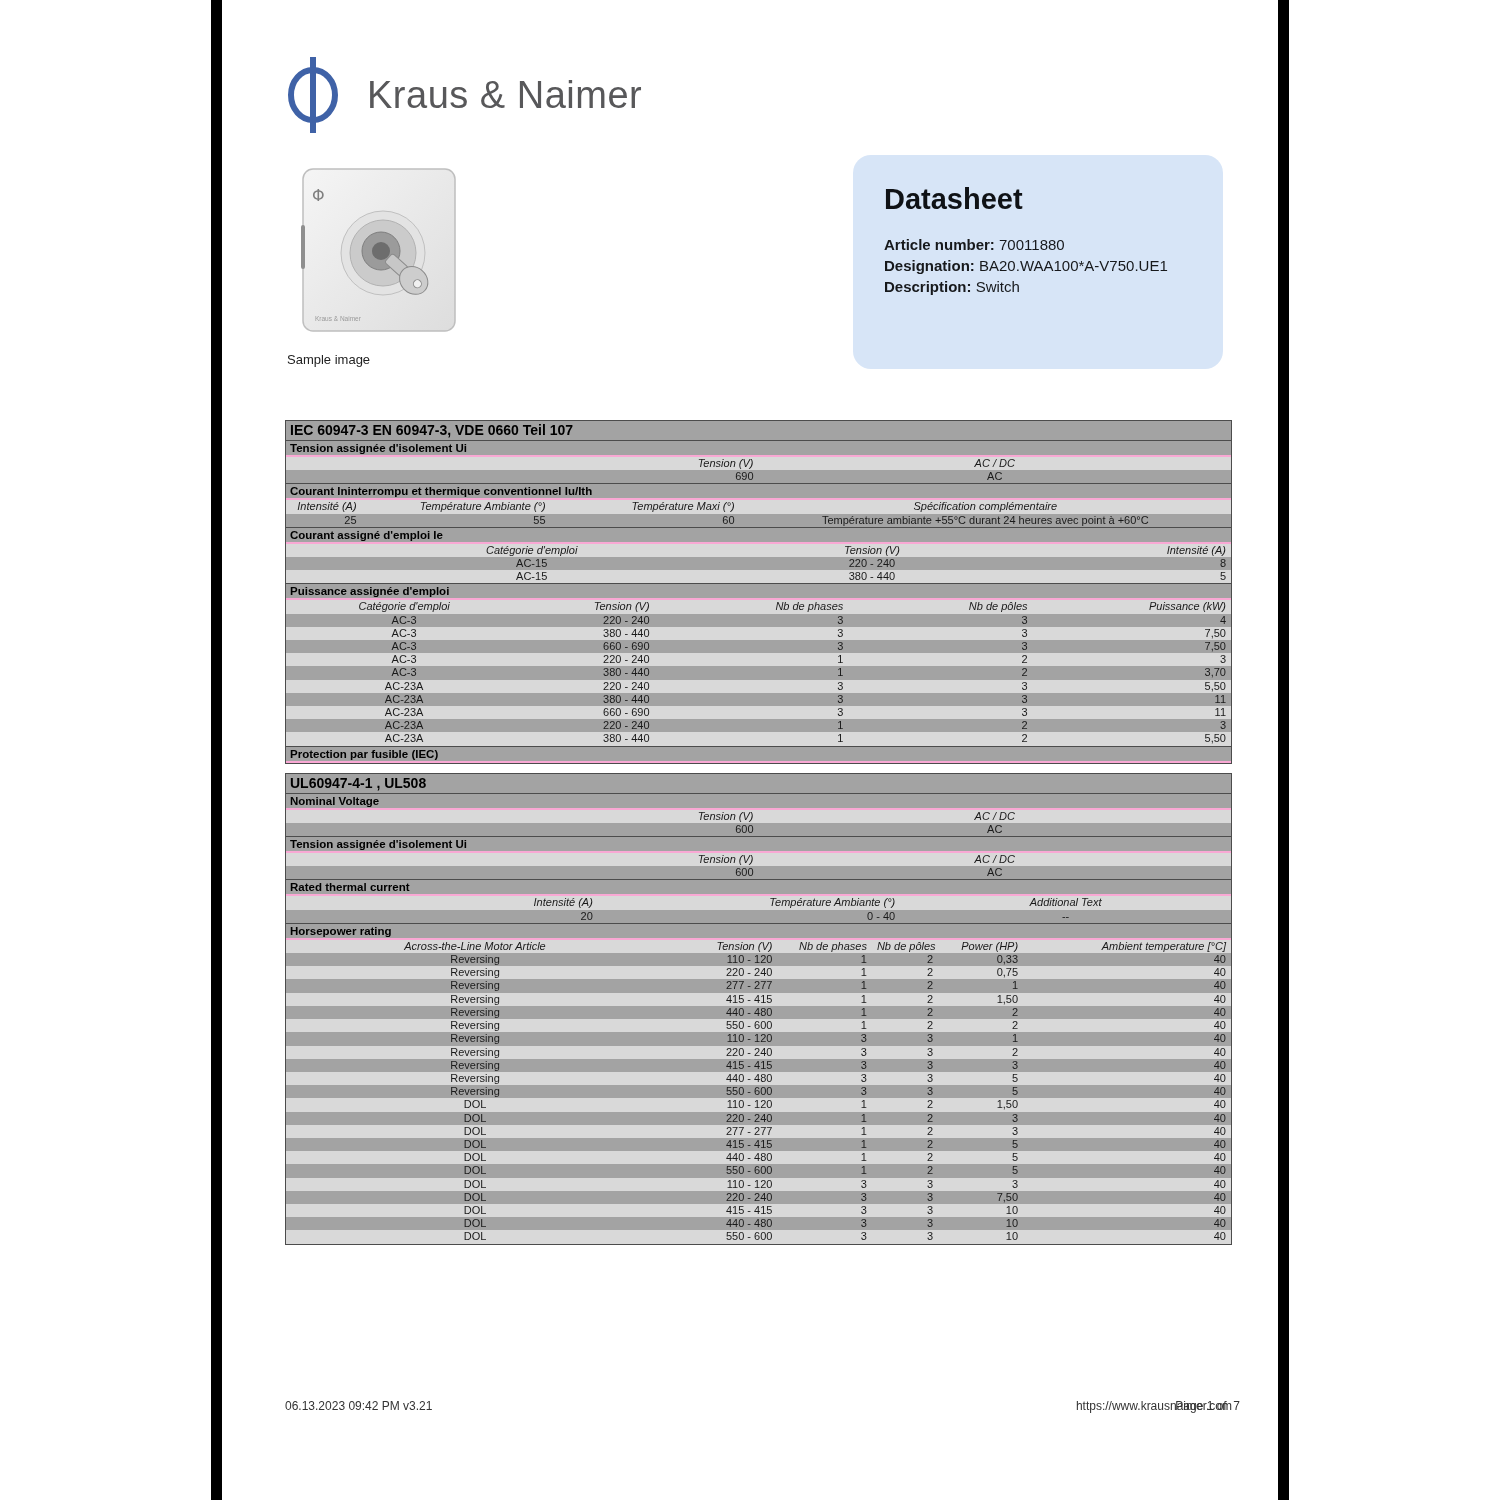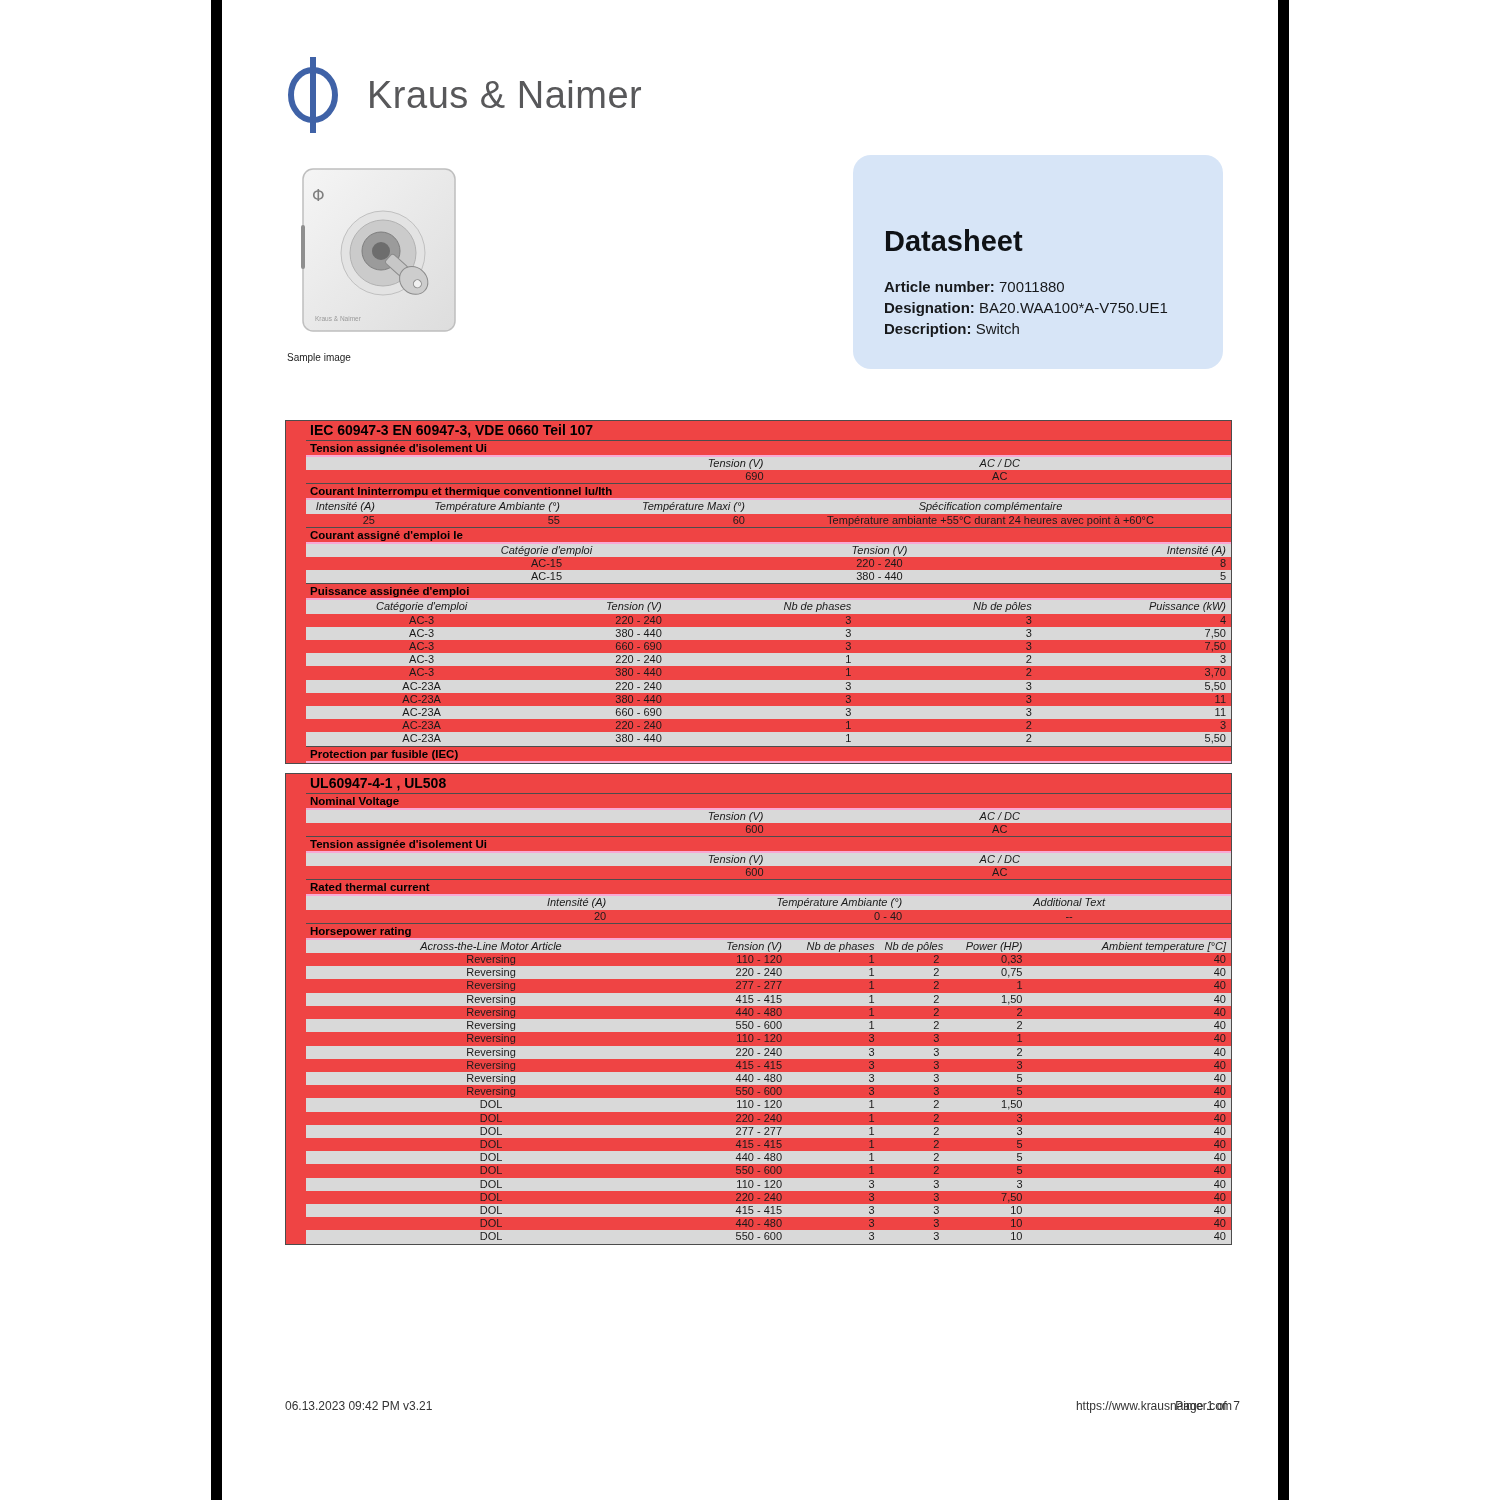--- a/index.html
+++ b/index.html
@@ -14,34 +14,34 @@
   .side-bar { position:absolute; top:0; width:11px; height:1500px; background:#000; }
   .side-bar.left  { left:211px; }
   .side-bar.right { left:1278px; }
 
   
   .logo { position:absolute; left:285px; top:55px; display:flex; align-items:center; gap:26px; }
   .logo-text { font-size:38px; color:#58585a; letter-spacing:0.5px; }
 
   
   .product-figure { position:absolute; left:297px; top:165px; }
-  .sample-caption { position:absolute; left:287px; top:352px; font-size:10px; color:#222; }
+  .sample-caption { position:absolute; left:287px; top:352px; font-size:13px; color:#222; }
 
   
   .ds-box {
     position:absolute; left:853px; top:155px; width:370px; height:214px;
     background:#d7e5f7; border-radius:18px; padding:28px 31px;
   }
-  .ds-title { font-size:29px; font-weight:bold; color:#0f1216; margin-bottom:18px;margin-top:42px; }
+  .ds-title { font-size:29px; font-weight:bold; color:#0f1216; margin-bottom:18px; }
   .ds-line { font-size:15px; color:#17191c; line-height:21px; }
   .ds-line .b { font-weight:bold;text-align:center; }
 
   
   .tables { position:absolute; left:285px; top:420px; width:947px; }
-  .table-block { border:1px solid #4c4c4c; margin-bottom:9px; background:#ef4444;padding-left:20px; }
+  .table-block { border:1px solid #4c4c4c; margin-bottom:9px; background:#a3a3a3; }
   .main-head { font-size:14px; font-weight:bold; line-height:17px; padding:1px 4px; color:#000; }
   .subhead {
     font-size:11.5px; font-weight:bold; line-height:14px; padding:0 4px;
     border-top:1px solid #4c4c4c; border-bottom:2px solid #f9a8d4; color:#000;
   }
   table { width:100%; border-collapse:collapse; table-layout:fixed; }
   td {
     font-size:11px; line-height:13.2px; padding:0 5px;
     white-space:nowrap; overflow:hidden; color:#1a1a1a;
   }

